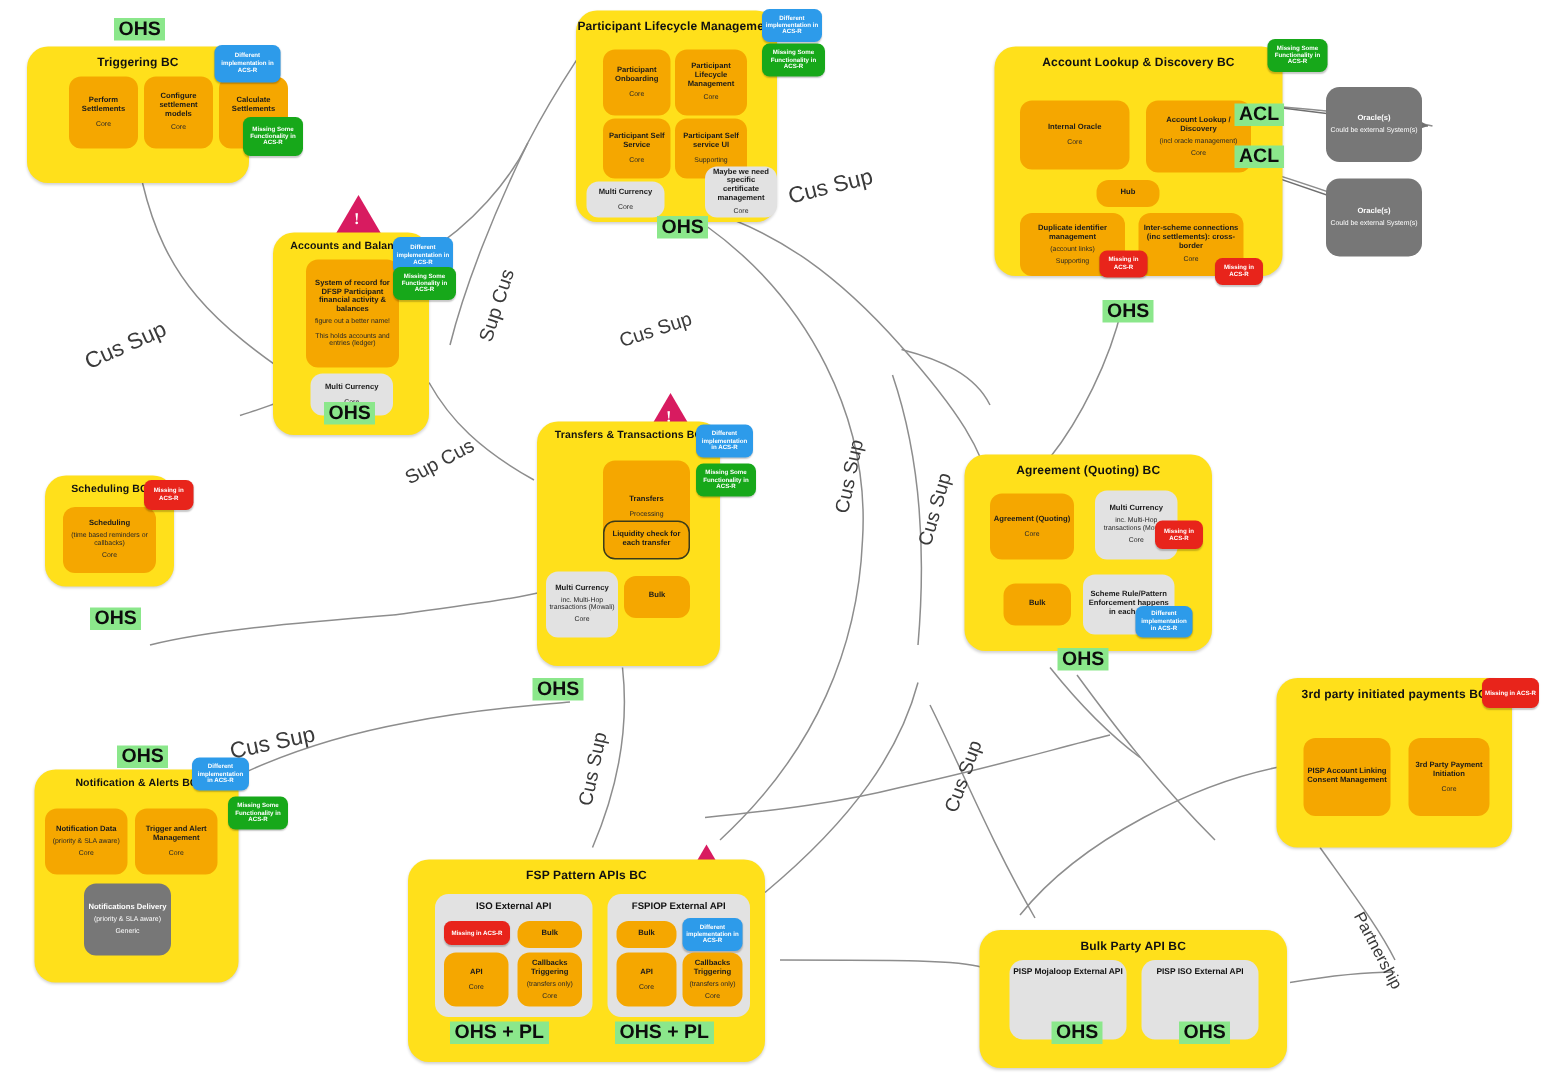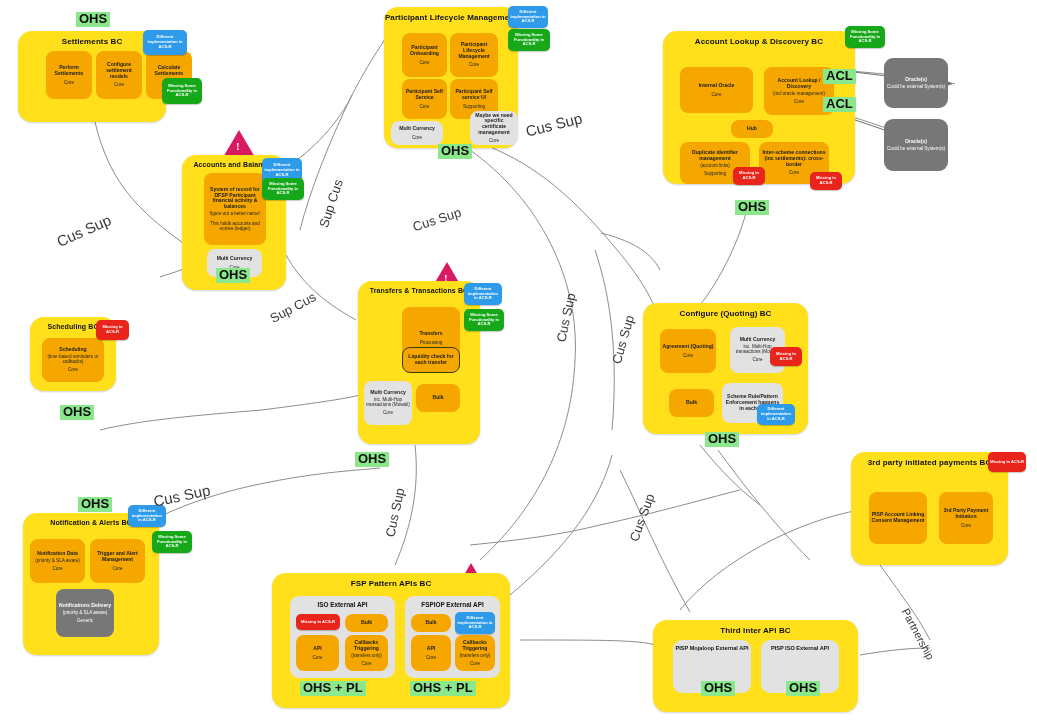--- a/index.html
+++ b/index.html
@@ -127,21 +127,21 @@
     </g>
     <defs>
       <marker id="ar" markerWidth="7" markerHeight="7" refX="6" refY="3" orient="auto">
         <path d="M0,0 L6,3 L0,6 z" fill="#6f6f6f"></path>
       </marker>
     </defs>
   </svg>
 
   <div class="ohs" style="left:76px;top:12px;">OHS</div>
   <div class="bc" style="left:18px;top:31px;width:148px;height:91px;">
-    <div class="bc-title">Settlements BC</div>
+    <div class="bc-title">Triggering BC</div>
     <div class="mod orange" style="left:28px;top:20px;width:46px;height:48px;">
       <div class="t">Perform Settlements</div>
       <div class="k">Core</div>
     </div>
     <div class="mod orange" style="left:78px;top:20px;width:46px;height:48px;">
       <div class="t">Configure settlement models</div>
       <div class="k">Core</div>
     </div>
     <div class="mod orange" style="left:128px;top:20px;width:46px;height:48px;">
       <div class="t">Calculate Settlements</div>
@@ -262,21 +262,21 @@
     </div>
     <div class="mod orange" style="left:58px;top:103px;width:44px;height:28px;">
       <div class="t">Bulk</div>
     </div>
   </div>
   <div class="badge b-blue" style="left:464px;top:283px;width:38px;height:22px;">Different implementation in ACS-R</div>
   <div class="badge b-green" style="left:464px;top:309px;width:40px;height:22px;">Missing Some Functionality in ACS-R</div>
   <div class="ohs" style="left:355px;top:452px;">OHS</div>
 
   <div class="bc" style="left:643px;top:303px;width:165px;height:131px;">
-    <div class="bc-title">Configure (Quoting) BC</div>
+    <div class="bc-title">Agreement (Quoting) BC</div>
     <div class="mod orange" style="left:17px;top:26px;width:56px;height:44px;">
       <div class="t">Agreement (Quoting)</div>
       <div class="k">Core</div>
     </div>
     <div class="mod gray" style="left:87px;top:24px;width:55px;height:46px;">
       <div class="t">Multi Currency</div>
       <div class="s">inc. Multi-Hop transactions (Mowali)</div>
       <div class="k">Core</div>
     </div>
     <div class="mod orange" style="left:26px;top:86px;width:45px;height:28px;">
@@ -358,21 +358,21 @@
         <div class="t">Callbacks Triggering</div>
         <div class="s">(transfers only)</div>
         <div class="k">Core</div>
       </div>
     </div>
   </div>
   <div class="ohs" style="left:300px;top:681px;">OHS + PL</div>
   <div class="ohs" style="left:410px;top:681px;">OHS + PL</div>
 
   <div class="bc" style="left:653px;top:620px;width:205px;height:92px;">
-    <div class="bc-title">Third Inter API BC</div>
+    <div class="bc-title">Bulk Party API BC</div>
     <div class="panel" style="left:20px;top:20px;width:78px;height:53px;">
       <div class="panel-title" style="font-size:5.6px;">PISP  Mojaloop External API</div>
     </div>
     <div class="panel" style="left:108px;top:20px;width:78px;height:53px;">
       <div class="panel-title" style="font-size:5.6px;">PISP ISO External API</div>
     </div>
   </div>
   <div class="ohs" style="left:701px;top:681px;">OHS</div>
   <div class="ohs" style="left:786px;top:681px;">OHS</div>
 

